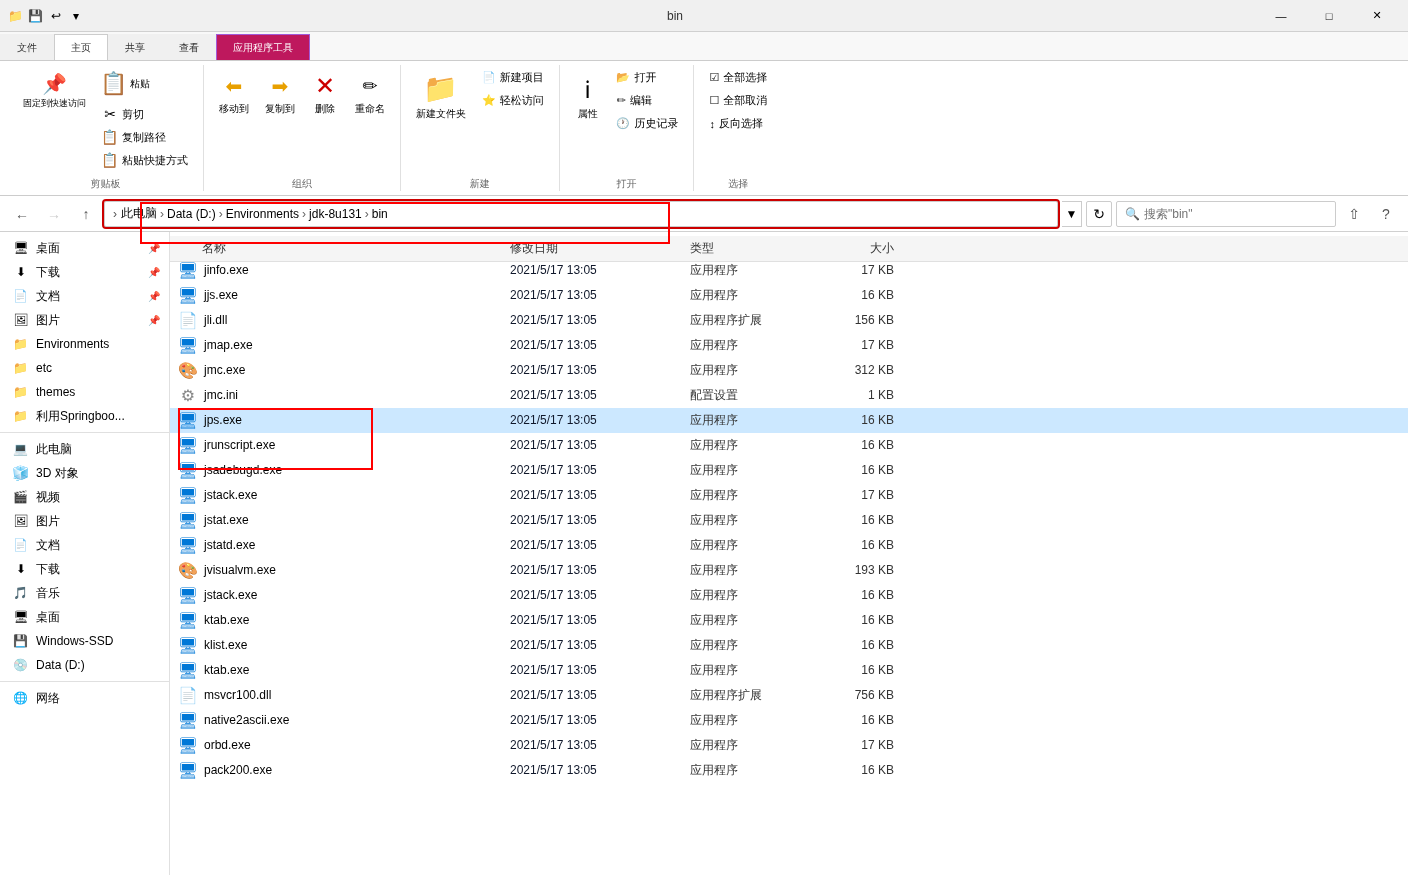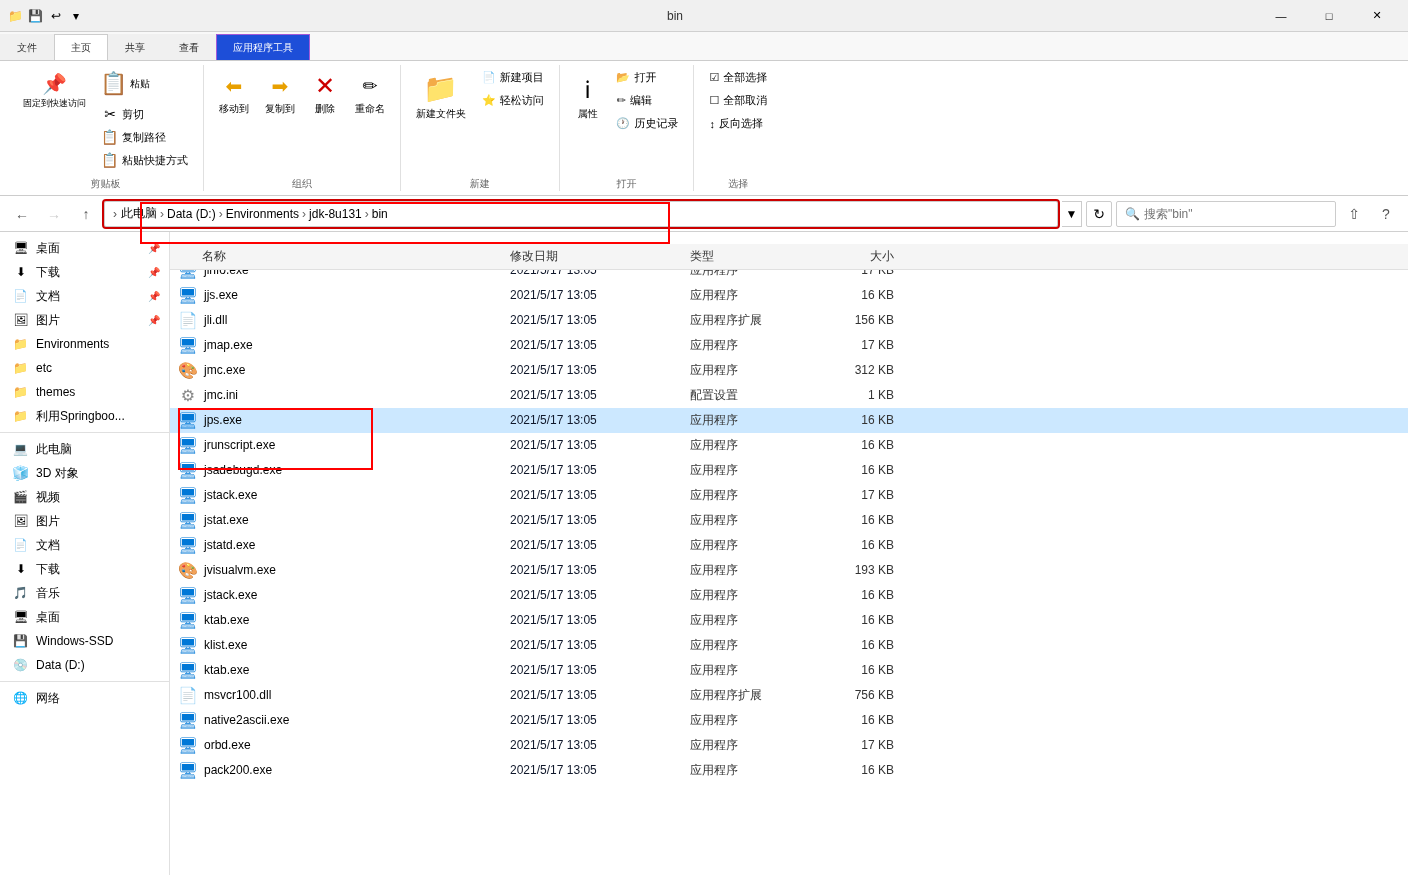--- a/index.html
+++ b/index.html
@@ -17,21 +17,21 @@
     .win-btn { width: 46px; height: 32px; display: flex; align-items: center; justify-content: center; cursor: pointer; font-size: 11px; }
 
     
     .ribbon { background: #f8f8f8; border-bottom: 1px solid #ccc; }
     .ribbon-tabs { display: flex; align-items: flex-end; height: 28px; padding-left: 0; }
     .ribbon-tab {
       padding: 4px 16px; font-size: 10px; cursor: pointer; border: 1px solid transparent;
       border-bottom: none; background: #f0f0f0; color: #333; height: 26px; display: flex; align-items: center;
     }
     .ribbon-tab.active { background: #fff; border-color: #ccc; border-bottom-color: #fff; z-index: 1; }
-    .ribbon-tab.highlighted { background: #1d4ed8; color: #fff; border-color: #a259d8; }
+    .ribbon-tab.highlighted { background: #be185d; color: #fff; border-color: #a259d8; }
     .ribbon-content { background: #fff; border-top: 1px solid #ccc; padding: 4px 8px; display: flex; align-items: stretch; min-height: 80px; }
     .ribbon-group { display: flex; flex-direction: column; align-items: flex-start; padding: 0 8px; border-right: 1px solid #e0e0e0; min-width: 80px; }
     .ribbon-group:last-child { border-right: none; }
     .ribbon-group-label { font-size: 10px; color: #666; margin-top: auto; padding-top: 4px; text-align: center; width: 100%; }
     .ribbon-buttons { display: flex; align-items: flex-start; gap: 2px; flex: 1; padding: 2px 0; }
     .ribbon-btn-large { display: flex; flex-direction: column; align-items: center; padding: 4px 6px; cursor: pointer; border: 1px solid transparent; border-radius: 2px; min-width: 40px; font-size: 10px; gap: 2px; }
     .ribbon-btn-icon { width: 24px; height: 24px; display: flex; align-items: center; justify-content: center; font-size: 20px; }
     .ribbon-btn-small { display: flex; align-items: center; gap: 4px; padding: 2px 6px; cursor: pointer; font-size: 11px; border: 1px solid transparent; border-radius: 2px; white-space: nowrap; }
     .ribbon-btn-small-icon { width: 16px; height: 16px; display: flex; align-items: center; justify-content: center; font-size: 14px; }
     .ribbon-small-group { display: flex; flex-direction: column; gap: 1px; }
@@ -53,21 +53,21 @@
 
     
     .sidebar { width: 170px; min-width: 170px; background: #fff; border-right: 1px solid #e0e0e0; overflow-y: auto; padding: 4px 0; }
     .sidebar-item { display: flex; align-items: center; padding: 3px 8px 3px 12px; cursor: pointer; font-size: 12px; gap: 6px; white-space: nowrap; overflow: hidden; }
     .sidebar-icon { width: 18px; height: 18px; display: flex; align-items: center; justify-content: center; flex-shrink: 0; }
     .sidebar-pin { font-size: 10px; color: #0078d7; margin-left: auto; }
     .sidebar-section-divider { height: 1px; background: #e0e0e0; margin: 4px 0; }
 
     
     .file-list { flex: 1; background: #fff; overflow-y: auto; }
-    .file-list-header { display: flex; align-items: center; padding: 4px 0; border-bottom: 1px solid #e0e0e0; background: #f5f5f5; font-size: 12px; color: #333; position: sticky; top: 12px; z-index: 5; }
+    .file-list-header { display: flex; align-items: center; padding: 4px 0; border-bottom: 1px solid #e0e0e0; background: #f5f5f5; font-size: 12px; color: #333; position: sticky; top: 4px; z-index: 5; }
     .col-name { flex: 0 0 340px; padding-left: 32px; cursor: pointer; }
     .col-date { flex: 0 0 180px; cursor: pointer; }
     .col-type { flex: 0 0 130px; cursor: pointer; }
     .col-size { flex: 0 0 90px; text-align: right; padding-right: 16px; cursor: pointer; }
     .file-row { display: flex; align-items: center; padding: 2px 0; font-size: 12px; border-bottom: 1px solid transparent; cursor: pointer; }
     .file-row.selected { background: #cce8ff; color: #000; }
     .file-name-cell { flex: 0 0 340px; display: flex; align-items: center; gap: 6px; padding-left: 8px; }
     .file-icon { width: 20px; height: 20px; display: flex; align-items: center; justify-content: center; flex-shrink: 0; font-size: 16px; }
     .file-date { flex: 0 0 180px; color: #0f172a; }
     .file-type { flex: 0 0 130px; color: #333; }

